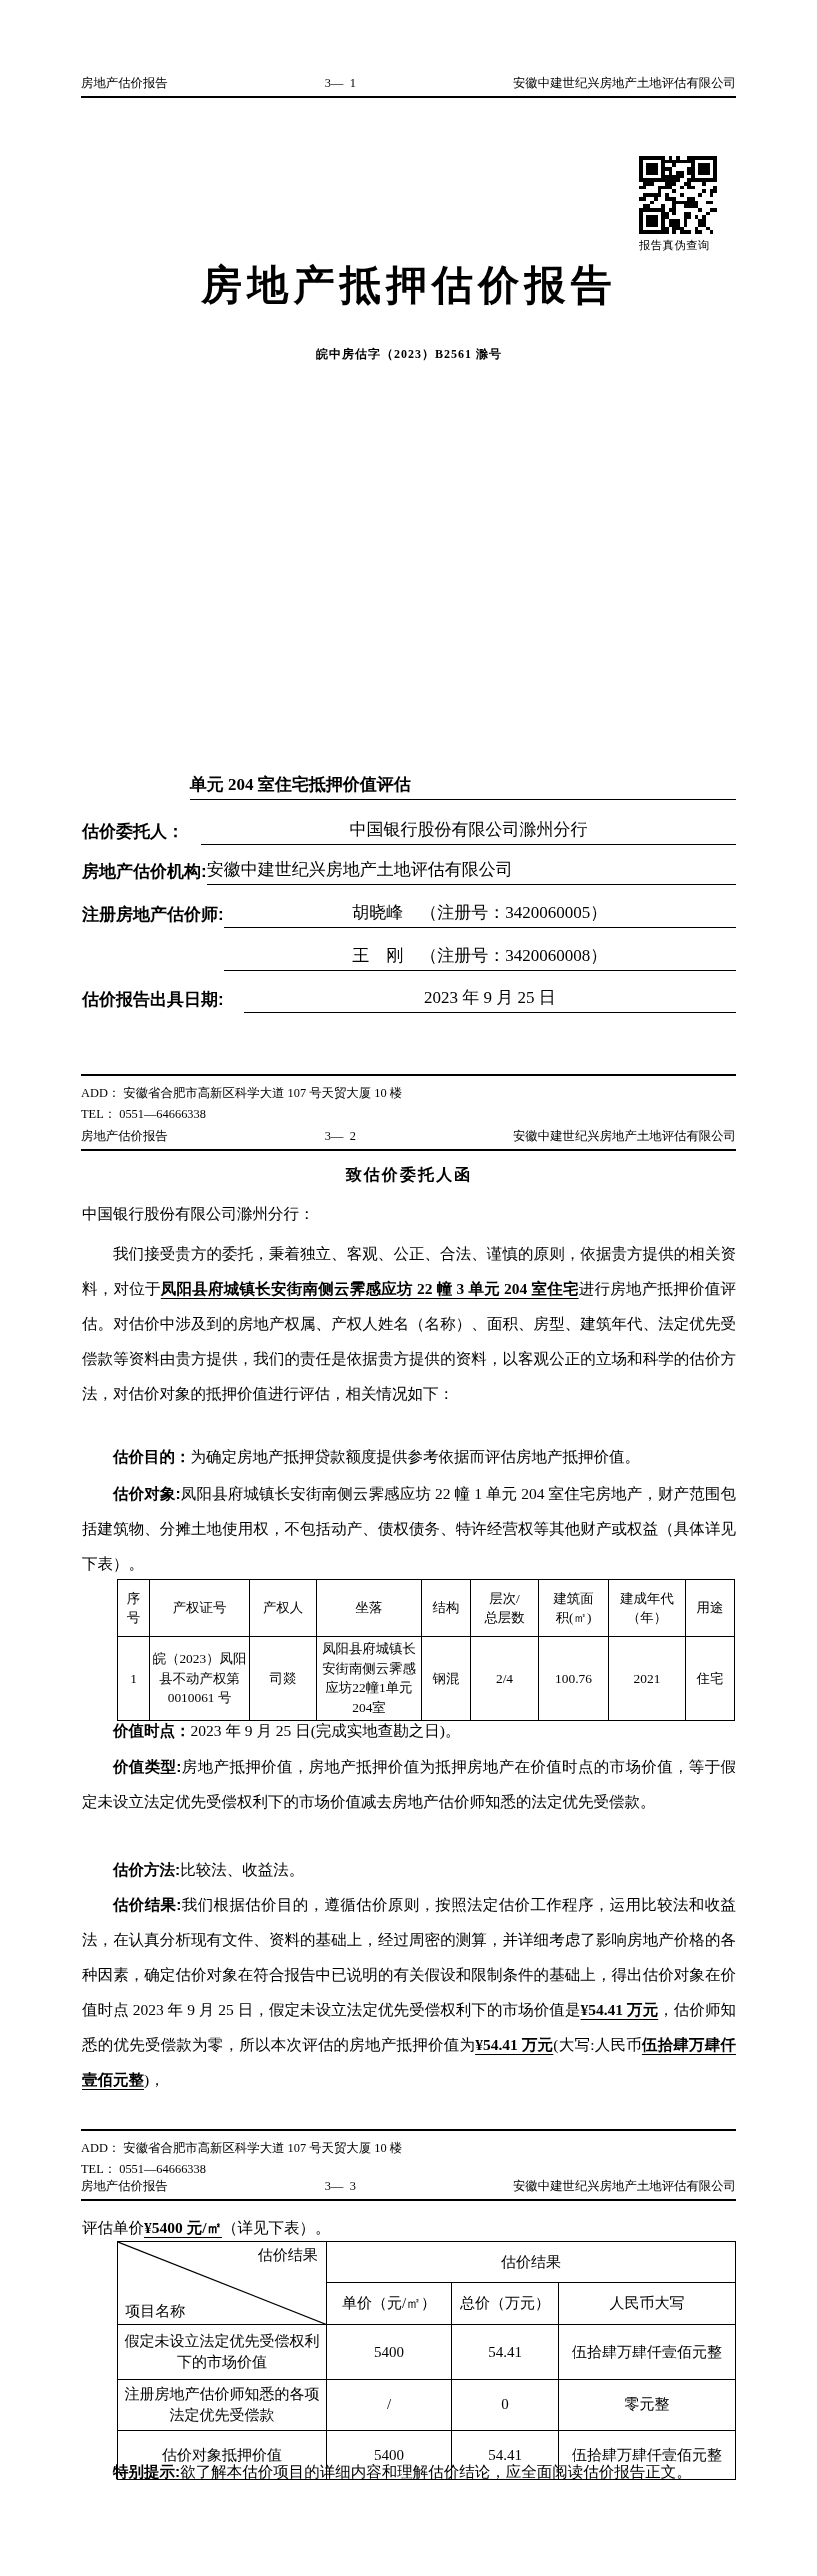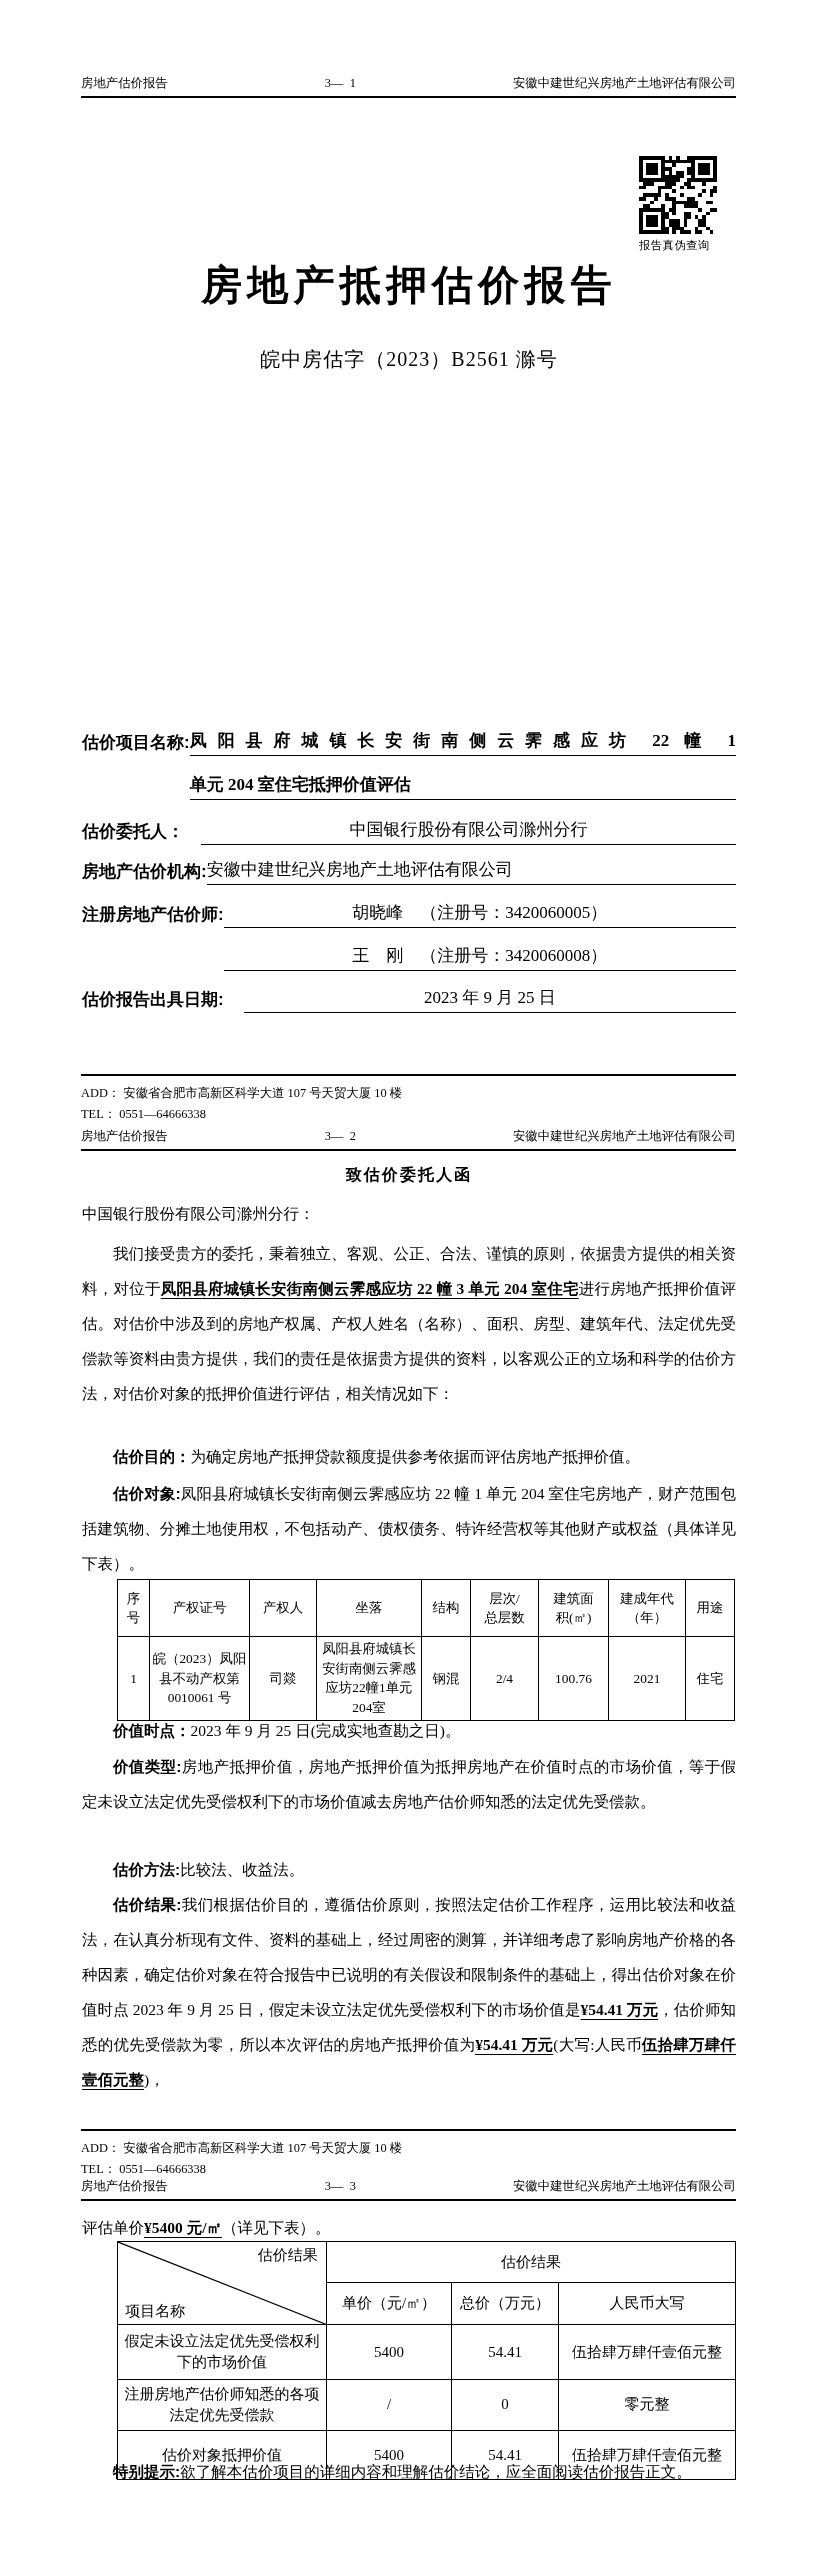--- a/index.html
+++ b/index.html
@@ -14,21 +14,21 @@
   .pgfooter{position:absolute;left:81px;width:655px;border-top:2.1px solid #000;padding-top:7.2px;
             font-size:12.4px;line-height:20.6px;}
 
   
   .qrwrap{position:absolute;left:639px;top:156px;width:78px;text-align:left;}
   .qrwrap svg{display:block;width:78px;height:78px;fill:#000;shape-rendering:crispEdges;}
   .qrcap{font-size:11.3px;margin-top:4.1px;letter-spacing:0.5px;}
   .doctitle{position:absolute;left:82px;top:258px;width:654px;text-align:center;
             font-size:41px;font-weight:bold;letter-spacing:5.2px;}
   .docno{position:absolute;left:82px;top:346px;width:654px;text-align:center;
-         font-size:20px;font-weight:normal;letter-spacing:1px;}
+         font-size:12px;font-weight:bold;letter-spacing:1px;}
 
   .field{position:absolute;left:82px;width:654px;display:flex;align-items:flex-end;height:32px;}
   .field .lbl{font-family:"Liberation Sans","DejaVu Sans",sans-serif;font-weight:bold;
               font-size:17px;white-space:nowrap;padding-bottom:2.1px;}
   .field .ghost{visibility:hidden;}
   .field .val{flex:1;border-bottom:1.5px solid #000;text-align:center;font-size:17px;
               padding-bottom:3.1px;white-space:nowrap;}
   .field .val.vleft{text-align:left;}
   .field .val.vjust{text-align:justify;text-align-last:justify;}
   .field .val b{font-weight:bold;}
@@ -297,24 +297,20 @@
           <rect x="15" y="20" width="1" height="1"></rect>
           <rect x="16" y="20" width="1" height="1"></rect>
           <rect x="19" y="20" width="1" height="1"></rect>
         </svg></span>
     <div class="qrcap">报告真伪查询</div>
   </div>
 
   <div class="doctitle">房地产抵押估价报告</div>
   <div class="docno">皖中房估字（2023）B2561 滁号</div>
 
-  <div class="field" style="top:724px;">
-    <span class="lbl">估价项目名称:</span>
-    <span class="val vjust"><b>凤阳县府城镇长安街南侧云霁感应坊 22 幢 1</b></span>
-  </div>
   <div class="field" style="top:768px;">
     <span class="lbl ghost">估价项目名称:</span>
     <span class="val vleft"><b>单元 204 室住宅抵押价值评估</b></span>
   </div>
   <div class="field" style="top:813px;gap:17px;">
     <span class="lbl">估价委托人：</span>
     <span class="val">中国银行股份有限公司滁州分行</span>
   </div>
   <div class="field" style="top:853px;">
     <span class="lbl">房地产估价机构:</span>

